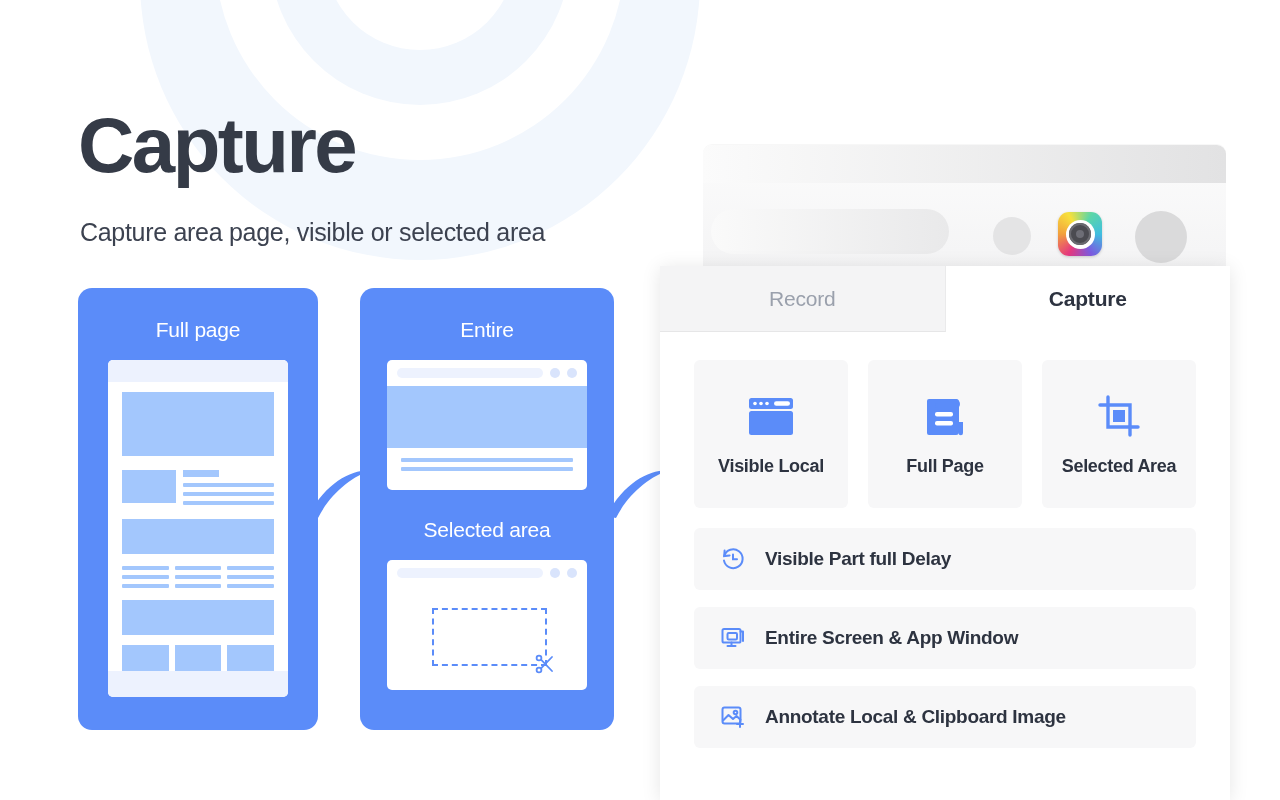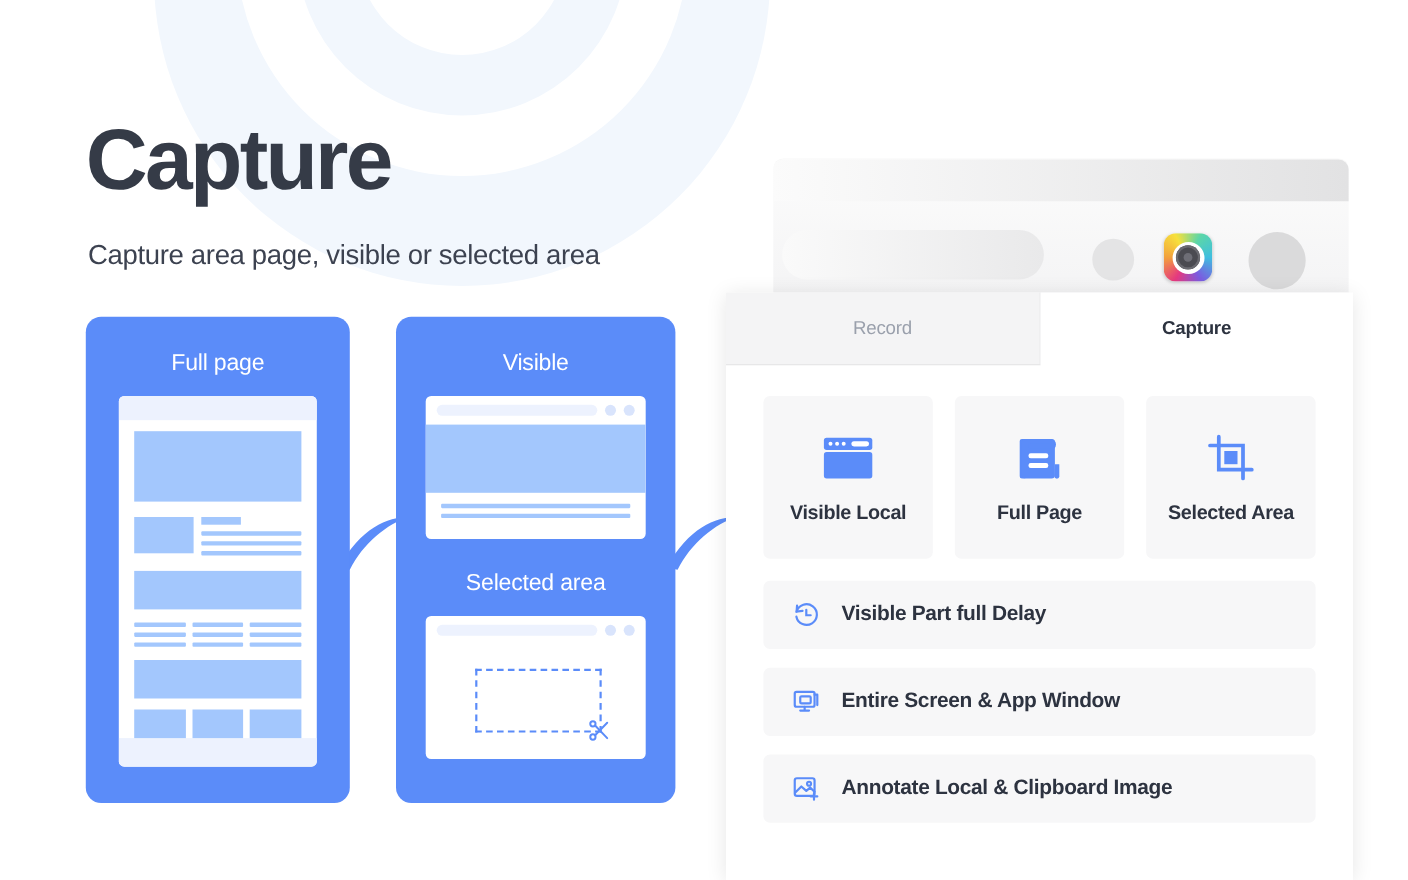--- a/index.html
+++ b/index.html
@@ -105,21 +105,21 @@
   .lens-mid { width:22px; height:22px; border-radius:50%; background:#4B4B51; display:flex; align-items:center; justify-content:center; box-shadow:inset 0 0 0 2px #6A6A70; }
   .lens-in { width:8px; height:8px; border-radius:50%; background:#6E6E76; }
 
   .popup {
     position:absolute; left:660px; top:266px; width:570px; height:534px;
     background:#ffffff; box-shadow:0 2px 18px rgba(0,0,0,0.10);
   }
   .tabs { display:flex; height:66px; }
   .tab {
     flex:1; display:flex; align-items:center; justify-content:center;
-    font-size:17px; letter-spacing:-0.2px;
+    font-size:21px; letter-spacing:-0.2px;
   }
   .tab.inactive { background:#F4F4F5; color:#9AA0AC; border-right:1px solid #EAEAEB; border-bottom:1px solid #E6E6E7; }
   .tab.active { background:#ffffff; color:#2D3340; font-weight:bold; }
 
   .opt-grid { display:flex; gap:20px; padding:28px 34px 0 34px; }
   .opt-card {
     flex:1; height:148px; background:#F7F7F8; border-radius:6px;
     display:flex; flex-direction:column; align-items:center; justify-content:center; gap:16px;
   }
   .opt-label { font-size:18px; font-weight:bold; color:#2D3340; letter-spacing:-0.3px; }
@@ -193,21 +193,21 @@
           <div class="blk" style="flex:1; height:33px;"></div>
           <div class="blk" style="flex:1; height:33px;"></div>
           <div class="blk" style="flex:1; height:33px;"></div>
         </div>
       </div>
       <div class="mk-bottom"></div>
     </div>
   </div>
 
   <div class="bcard" id="card-vis">
-    <div class="bcard-title" style="margin-top:30px;">Visible</div>
+    <div class="bcard-title" style="margin-top:30px;">Entire</div>
 
     <div class="mockup" id="mk-vis">
       <div class="tb-row">
         <div class="tb-pill"></div>
         <div class="tb-dot"></div>
         <div class="tb-dot"></div>
       </div>
       <div class="blk" style="height:62px;"></div>
       <div style="padding:10px 14px 0 14px;">
         <div class="line"></div>

